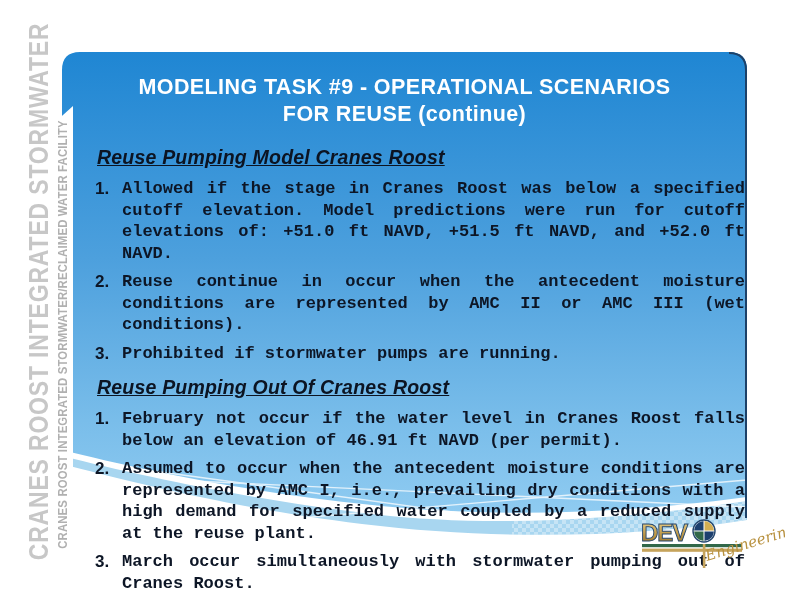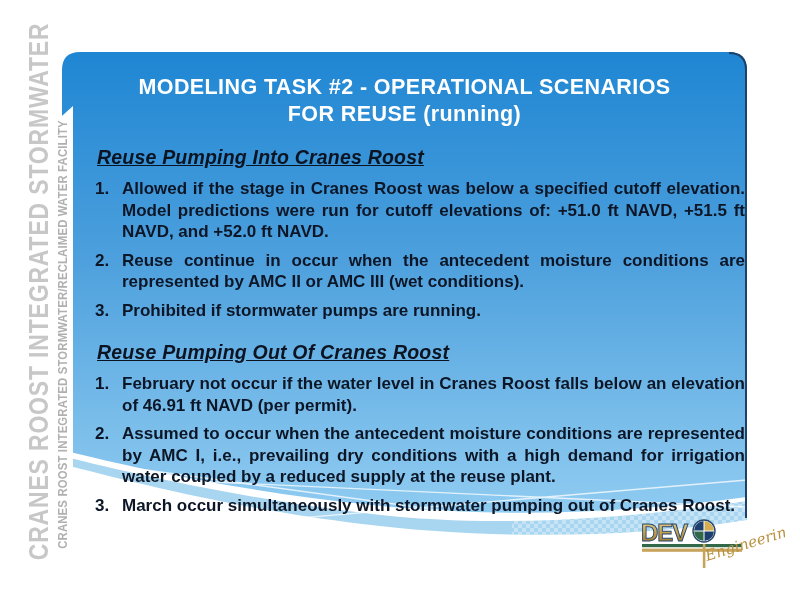--- a/index.html
+++ b/index.html
@@ -42,24 +42,24 @@
   
   .content {
     position:absolute; left:95px; top:146px; width:650px; z-index:4;
     color:#0d1626; font-weight:bold; font-size:17px;
   }
   .sec-heading {
     font-size:19.5px; font-weight:bold; font-style:italic;
     text-decoration:underline; color:#0c1422;
     margin:0 0 9px 2px; letter-spacing:0.2px;
   }
-  .sec2 { margin-top:20px; }
+  .sec2 { margin-top:12px; }
   .item { display:flex; line-height:21.5px; margin-bottom:7px; }
   .item .num { width:27px; flex:none; }
-  .item .txt { flex:1; text-align:justify; }
+  .item .txt { flex:1; text-align:justify;font-family:Liberation Mono, monospace; }
 
   
   .logo-svg { position:absolute; left:640px; top:514px; z-index:4; }
 </style>
 </head>
 <body>
 
 <div class="slide">
 
   <svg class="panel-svg" width="686" height="500" viewBox="0 0 686 500">
@@ -95,27 +95,27 @@
 
     <path d="M667,1 Q684,1 684,18 L684,466" fill="none" stroke="#1d4168" stroke-width="2"></path>
   </svg>
 
   <div class="white-strip"></div>
 
   <div class="vtext-large">CRANES ROOST INTEGRATED STORMWATER</div>
   <div class="vtext-small">CRANES ROOST INTEGRATED STORMWATER/RECLAIMED WATER FACILITY</div>
 
   <div class="title">
-    <div>MODELING TASK #2 - OPERATIONAL SCENARIOS</div>
-    <div>FOR REUSE (running)</div>
+    <div>MODELING TASK #9 - OPERATIONAL SCENARIOS</div>
+    <div>FOR REUSE (continue)</div>
   </div>
 
   <div class="content">
 
-    <div class="sec-heading">Reuse Pumping Into Cranes Roost</div>
+    <div class="sec-heading">Reuse Pumping Model Cranes Roost</div>
 
     <div class="item">
       <span class="num">1.</span>
       <span class="txt">Allowed if the stage in Cranes Roost was below a specified cutoff elevation. Model predictions were run for cutoff elevations of: +51.0 ft NAVD, +51.5 ft NAVD, and +52.0 ft NAVD.</span>
     </div>
     <div class="item">
       <span class="num">2.</span>
       <span class="txt">Reuse continue in occur when the antecedent moisture conditions are represented by AMC II or AMC III (wet conditions).</span>
     </div>
     <div class="item">
@@ -124,21 +124,21 @@
     </div>
 
     <div class="sec-heading sec2">Reuse Pumping Out Of Cranes Roost</div>
 
     <div class="item">
       <span class="num">1.</span>
       <span class="txt">February not occur if the water level in Cranes Roost falls below an elevation of 46.91 ft NAVD (per permit).</span>
     </div>
     <div class="item">
       <span class="num">2.</span>
-      <span class="txt">Assumed to occur when the antecedent moisture conditions are represented by AMC I, i.e., prevailing dry conditions with a high demand for irrigation water coupled by a reduced supply at the reuse plant.</span>
+      <span class="txt">Assumed to occur when the antecedent moisture conditions are represented by AMC I, i.e., prevailing dry conditions with a high demand for specified water coupled by a reduced supply at the reuse plant.</span>
     </div>
     <div class="item">
       <span class="num">3.</span>
       <span class="txt">March occur simultaneously with stormwater pumping out of Cranes Roost.</span>
     </div>
 
   </div>
 
   <svg class="logo-svg" width="145" height="62" viewBox="0 0 145 62">
     <defs>

